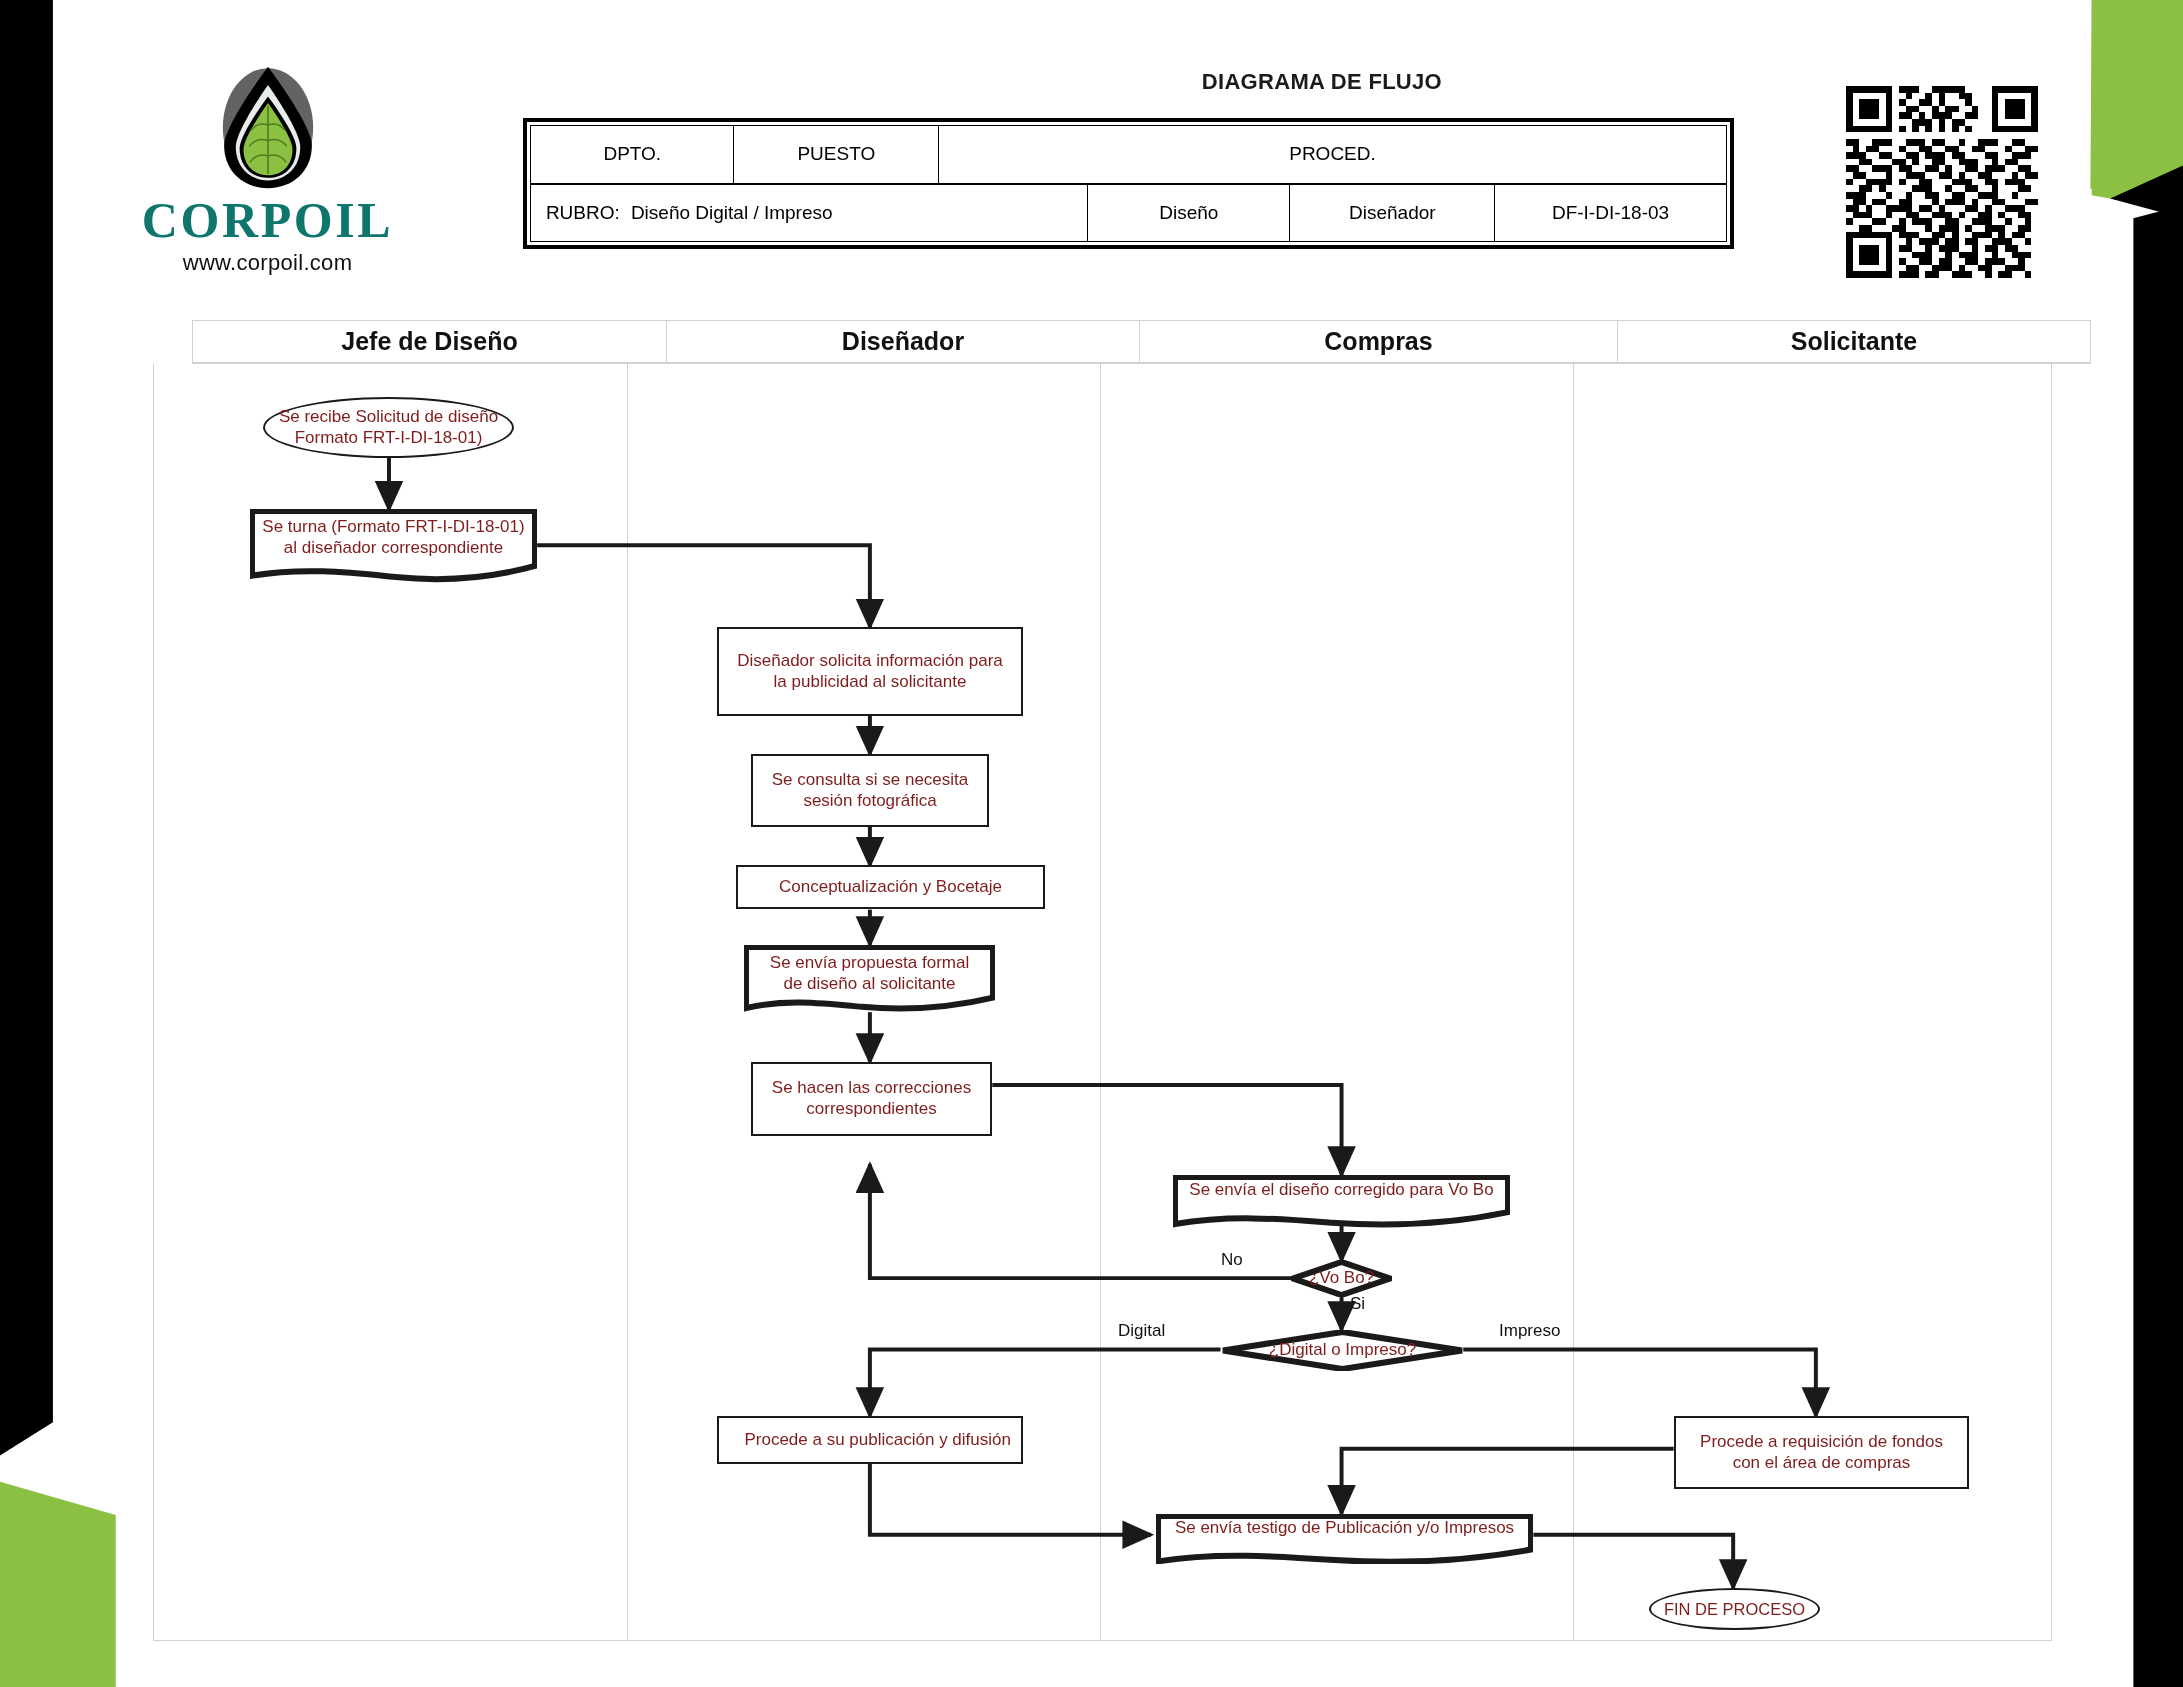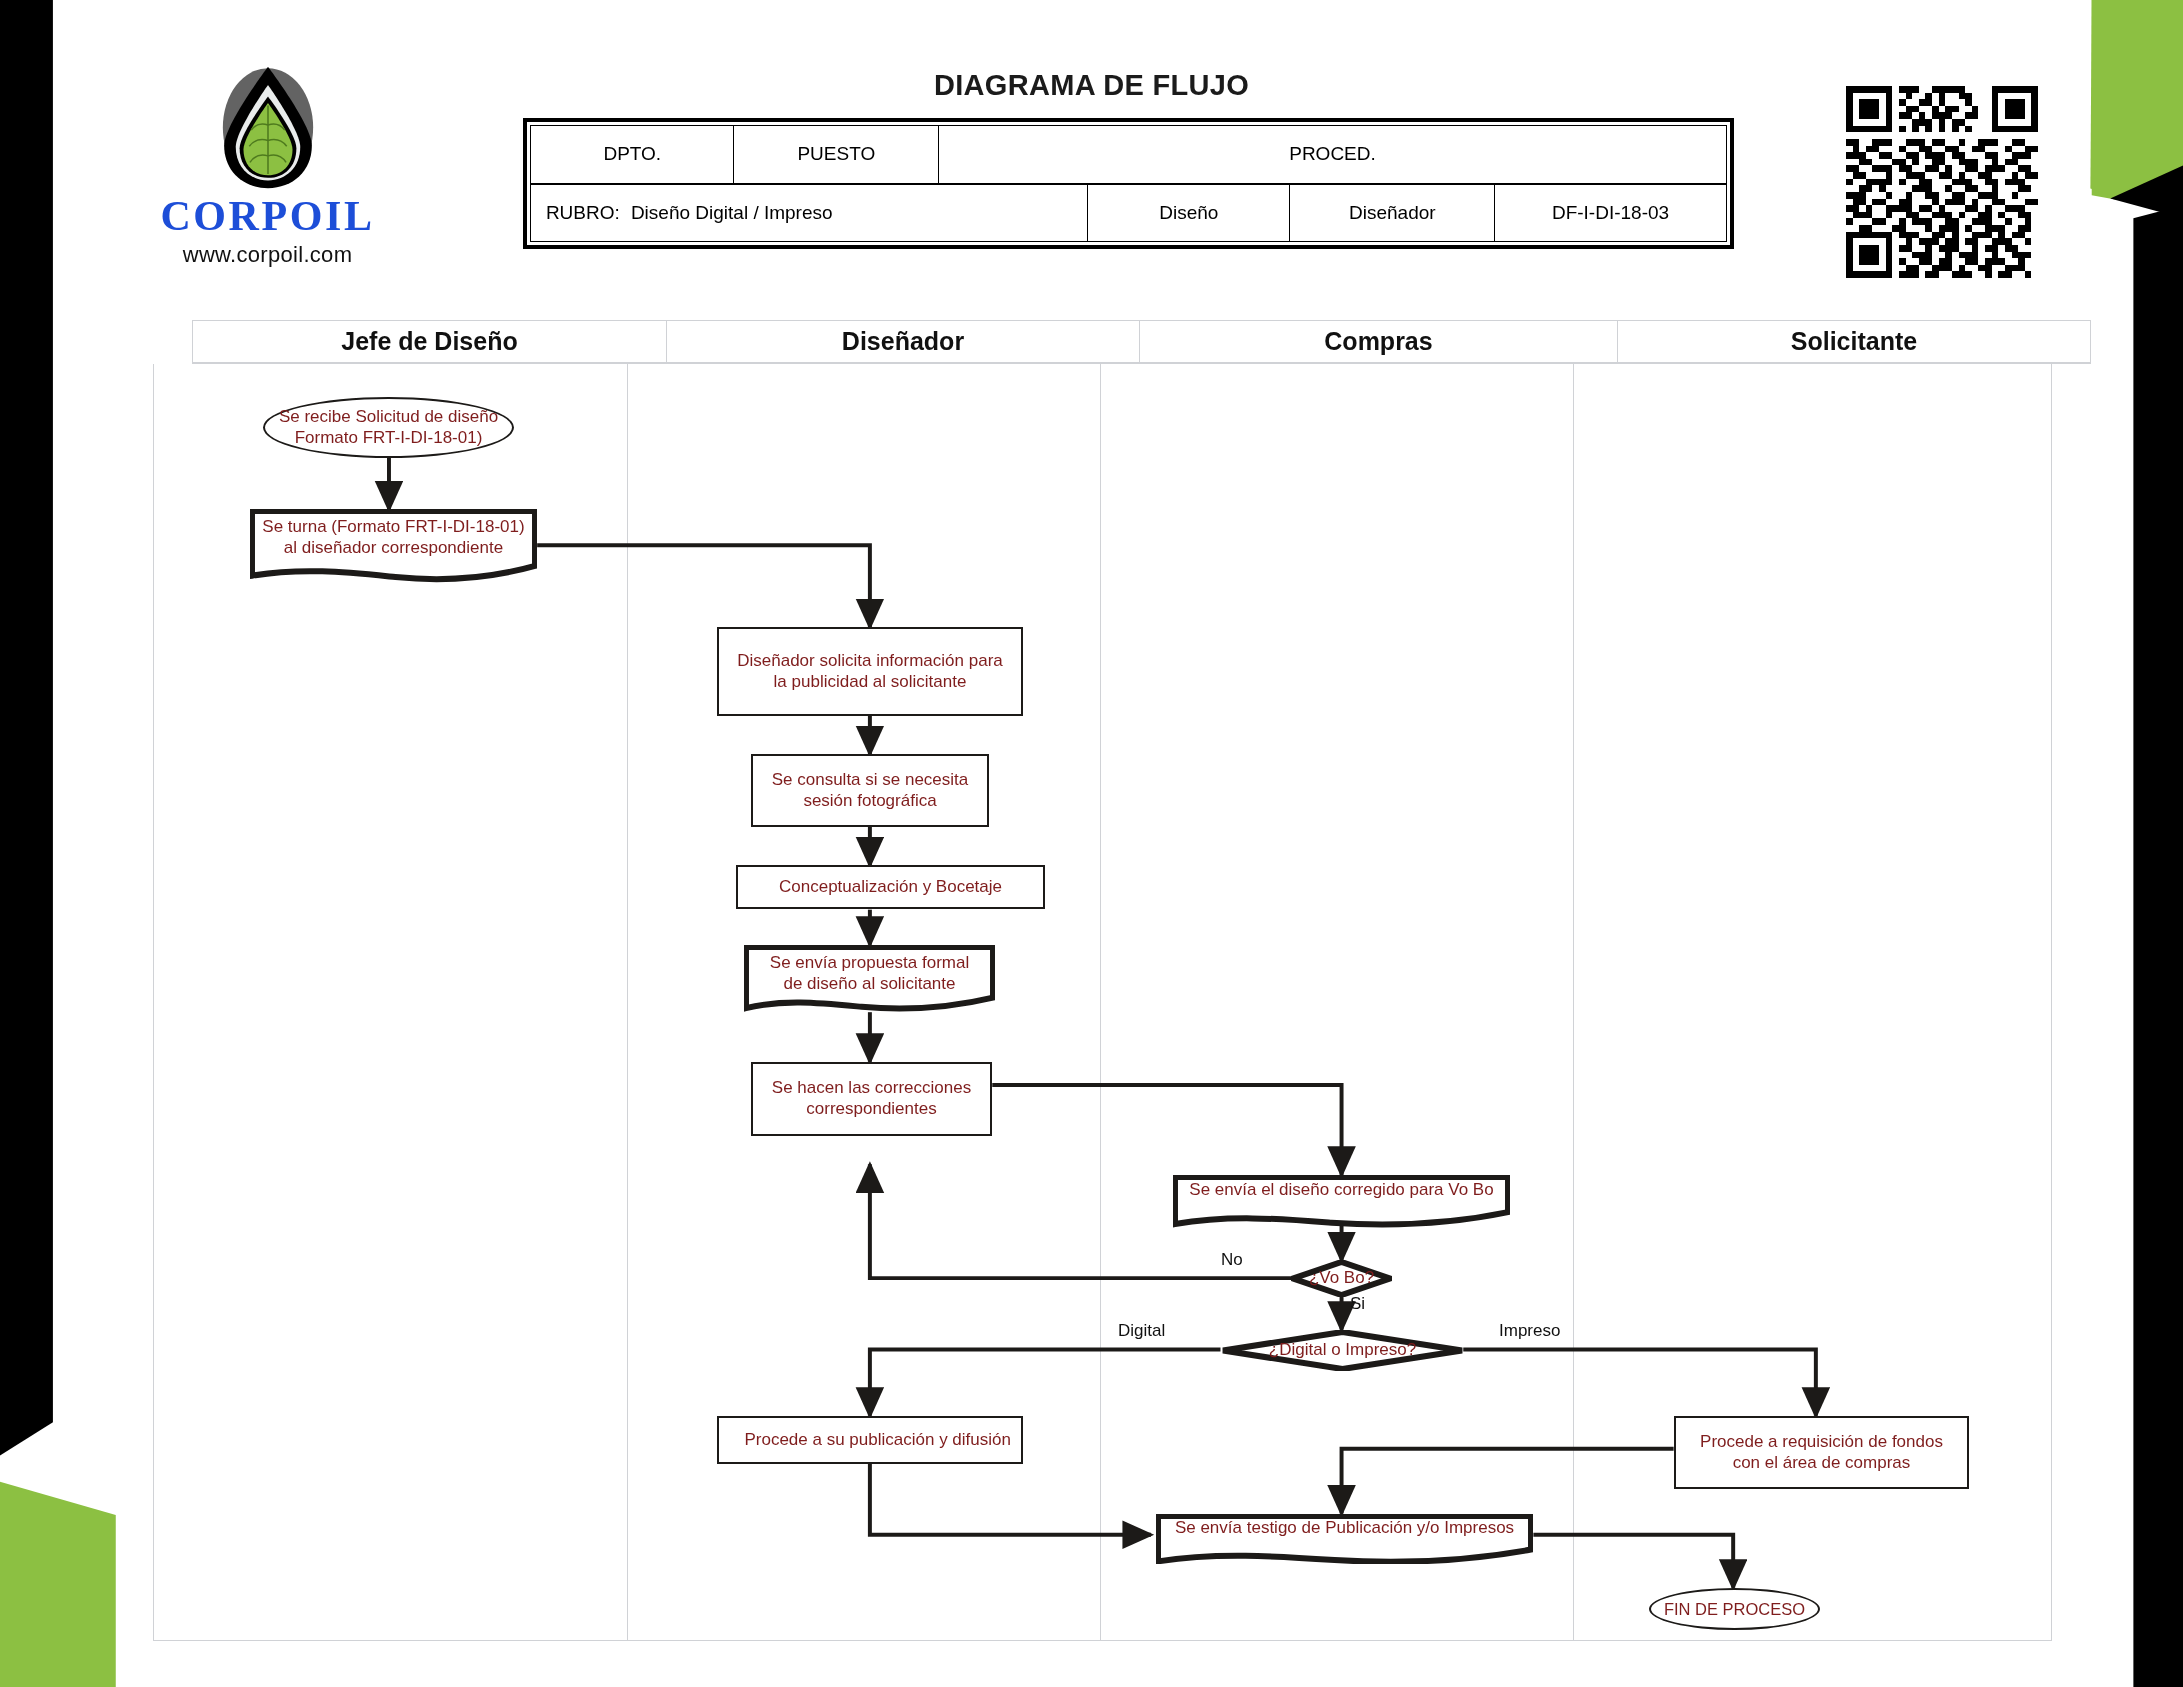--- a/index.html
+++ b/index.html
@@ -12,26 +12,26 @@
     overflow:hidden;
   }
   
   #deco { position:absolute; left:0; top:0; width:2183px; height:1687px; pointer-events:none; }
 
   
   #header { position:absolute; left:0; top:0; width:2183px; height:311px; }
 
   #logo-wrap { position:absolute; left:122px; top:63px; width:291px; height:218px; text-align:center; }
   #logo-mark { width:132px; height:129px; margin:0 auto; display:block; }
-  #logo-word { font-family:"Liberation Serif", serif; font-weight:700; font-size:42px; letter-spacing:2.6px; color:#1d4ed8; line-height:1; margin-top:2.6px; }
+  #logo-word { font-family:"Liberation Serif", serif; font-weight:700; font-size:50px; letter-spacing:2.6px; color:#0f766e; line-height:1; margin-top:2.6px; }
   #logo-url { font-family:"Liberation Sans", sans-serif; font-size:22px; color:#111; margin-top:5.3px; letter-spacing:0.3px; }
 
   #doc-title {
     position:absolute; left:741px; top:69px; width:701px;
-    text-align:center; font-size:29px; font-weight:700; color:#1b1b1b;
+    text-align:right; font-size:22px; font-weight:700; color:#1b1b1b;
     letter-spacing:0.3px;
   }
 
   
   #info-table {
     position:absolute; left:523px; top:118px; width:1211px; height:131px;
     border:4.6px solid #000; background:#fff; padding:3.3px;
   }
   #info-inner { width:100%; height:100%; border:1.3px solid #000; display:flex; flex-direction:column; }
   .info-row { flex:1 1 0; display:flex; }

